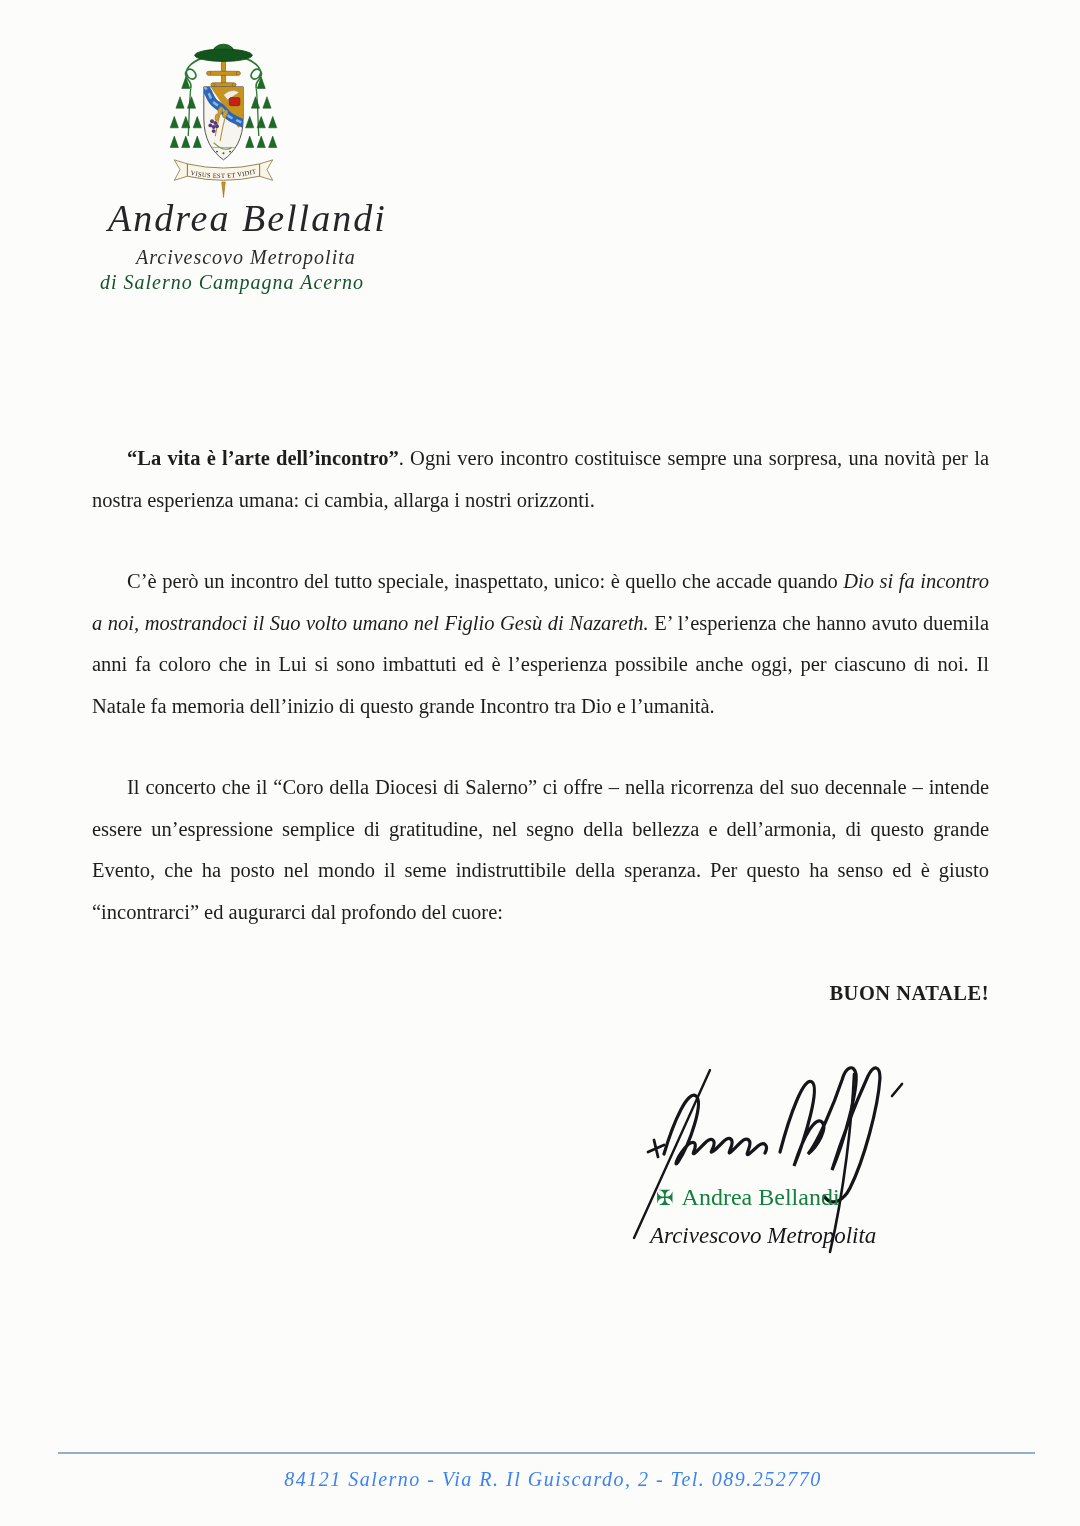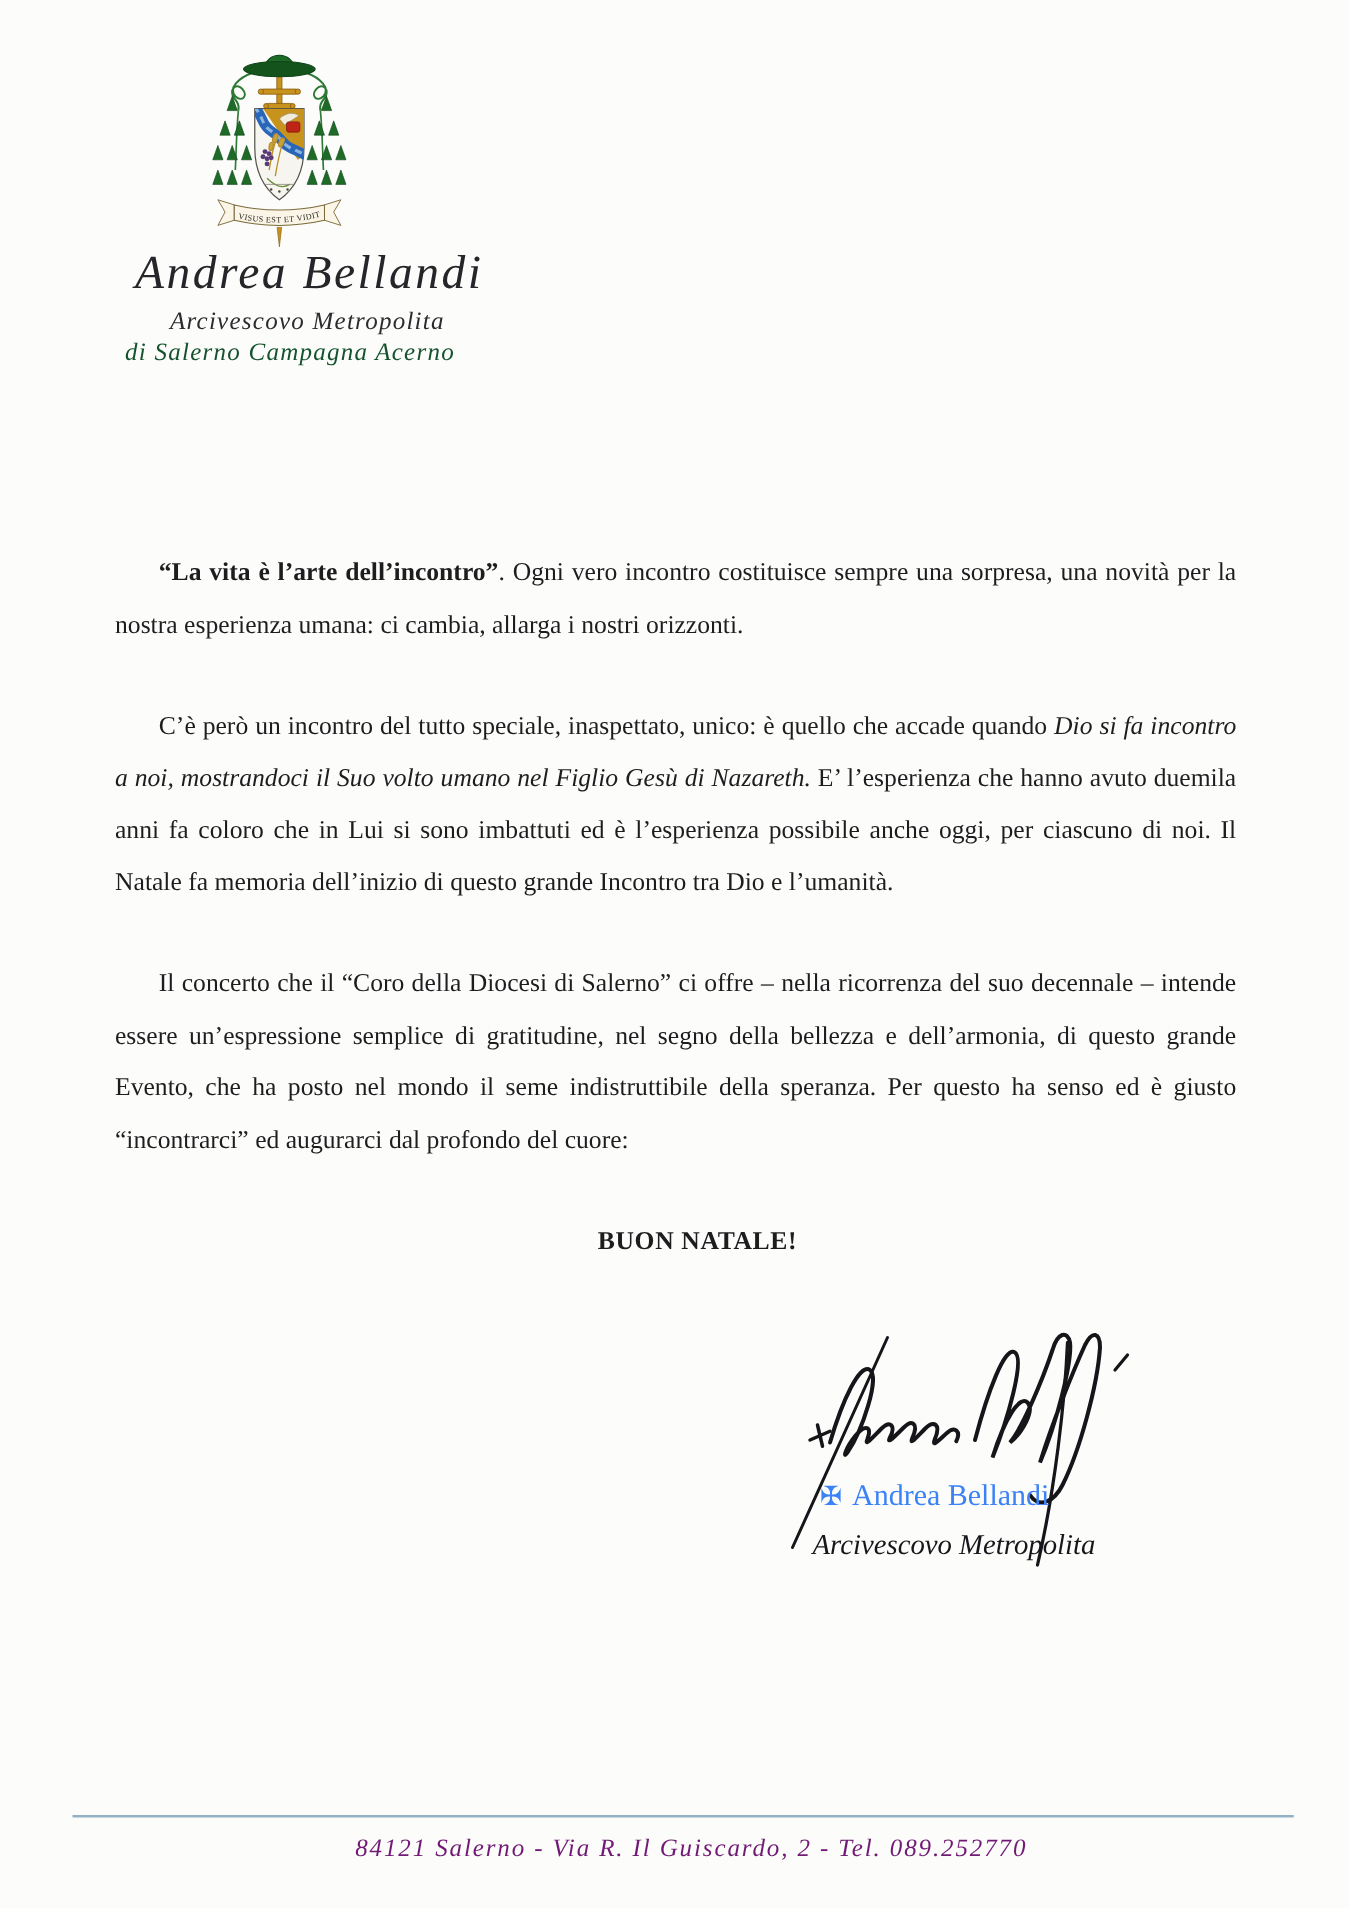--- a/index.html
+++ b/index.html
@@ -12,32 +12,32 @@
   .lh-name{left:108px;top:196px;font-size:38px;font-style:italic;letter-spacing:2px;color:#26262a;}
   .lh-title1{left:136px;top:246px;font-size:20px;font-style:italic;letter-spacing:1px;color:#2c2c30;}
   .lh-title2{left:100px;top:271px;font-size:20px;font-style:italic;letter-spacing:1px;color:#14532d;}
 
   
   .letter-body{left:92px;top:438px;width:897px;font-size:20.5px;line-height:41.5px;
                text-align:justify;}
   .letter-body p{margin:0 0 40px 0;text-indent:35px;}
   .letter-body .b{font-weight:bold;}
   .letter-body em{font-style:italic;}
-  .greeting{text-align:center;font-weight:bold;text-indent:0;margin:0;letter-spacing:0.5px;}
+  .greeting{text-align:right;font-weight:bold;text-indent:0;margin:0;letter-spacing:0.5px;}
 
   
   .sig-svg{left:618px;top:1056px;width:300px;height:200px;pointer-events:none;}
-  .sig-name{left:656px;top:1184px;font-size:24px;color:#3b82f6;}
+  .sig-name{left:656px;top:1184px;font-size:24px;color:#15803d;}
   .sig-name .cross{font-size:21px;margin-right:8px;}
   .sig-title{left:650px;top:1223px;font-size:23px;font-style:italic;color:#17171b;}
 
   
   .footer-line{left:58px;top:1452px;width:977px;height:2px;background:#93b1c6;}
   .footer-addr{left:56px;top:1468px;width:994px;text-align:center;font-size:20px;
-               font-style:italic;letter-spacing:1.5px;color:#701a75;}
+               font-style:italic;letter-spacing:1.5px;color:#3b82f6;}
 </style>
 </head>
 <body>
 
 <svg class="abs crest" viewBox="0 0 140 200" xmlns="http://www.w3.org/2000/svg">
 
   <g fill="none" stroke="#2c7a33" stroke-width="2">
     <path d="M44,27 C30,32 20,42 27,50 C33,56 40,50 34,43 C28,36 20,44 26,52 C29,56 31,58 30,64"></path>
     <path d="M96,27 C110,32 120,42 113,50 C107,56 100,50 106,43 C112,36 120,44 114,52 C111,56 109,58 110,64"></path>
     <path d="M30,64 C28,84 28,104 27,122" stroke-width="1.6"></path>

